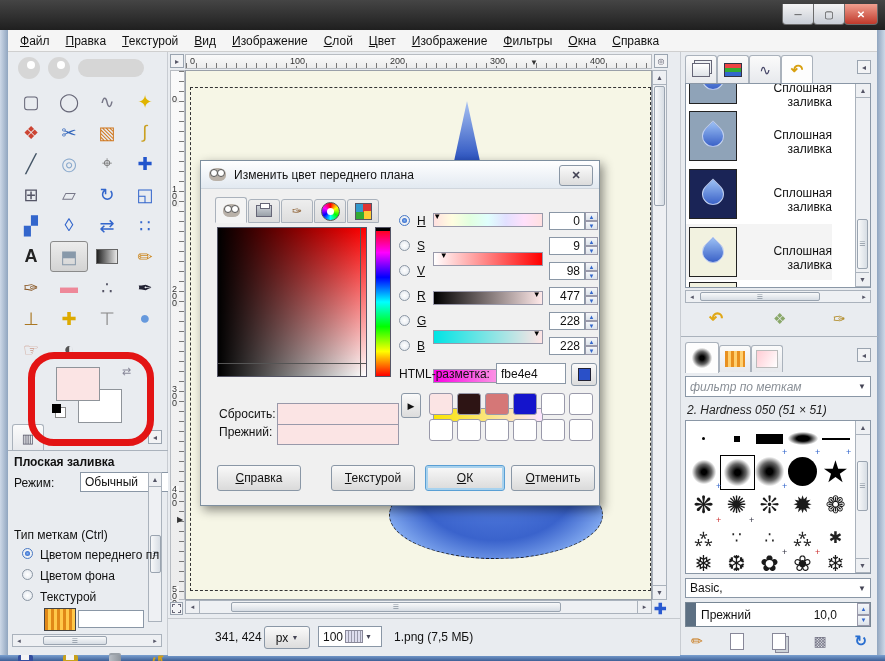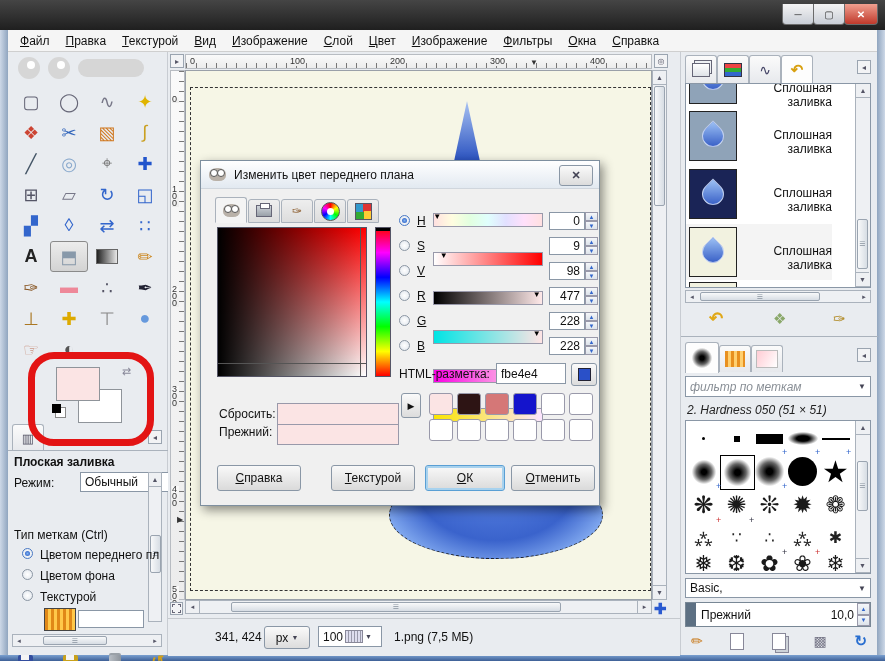--- a/index.html
+++ b/index.html
@@ -417,21 +417,21 @@
       </div>
     </div>
 
     <div class="abs combo" style="left:4px;top:526px;width:186px;height:20px;justify-content:space-between;">
       <span>Basic,</span>
       <span style="font-size:8px;color:#445;">▼</span>
     </div>
     <div class="abs" style="left:4px;top:550px;width:186px;height:25px;border:1px solid #788795;background:#fff;box-sizing:border-box;display:flex;align-items:center;">
       <div style="width:10px;height:100%;background:#5d7083;"></div>
       <span style="margin-left:5px;">Прежний</span>
-      <span style="margin-left:auto;margin-right:3px;">10,0</span>
+      <span style="margin-left:auto;margin-right:20px;">10,0</span>
       <div class="spin" style="height:100%;">
           <span>▲</span>
           <span>▼</span>
         </div>
     </div>
     <div class="abs" style="left:10px;top:580px;width:176px;display:flex;justify-content:space-between;align-items:center;">
       <span style="color:#c87818;font-size:14px;">✏</span>
       <span style="width:12px;height:15px;background:#fff;border:1px solid #889;display:inline-block;"></span>
       <span style="width:12px;height:15px;background:#fff;border:1px solid #889;box-shadow:3px 3px 0 -1px #cdd2d8,3px 3px 0 0 #889;display:inline-block;"></span>
       <span style="color:#778;font-size:14px;">▩</span>

